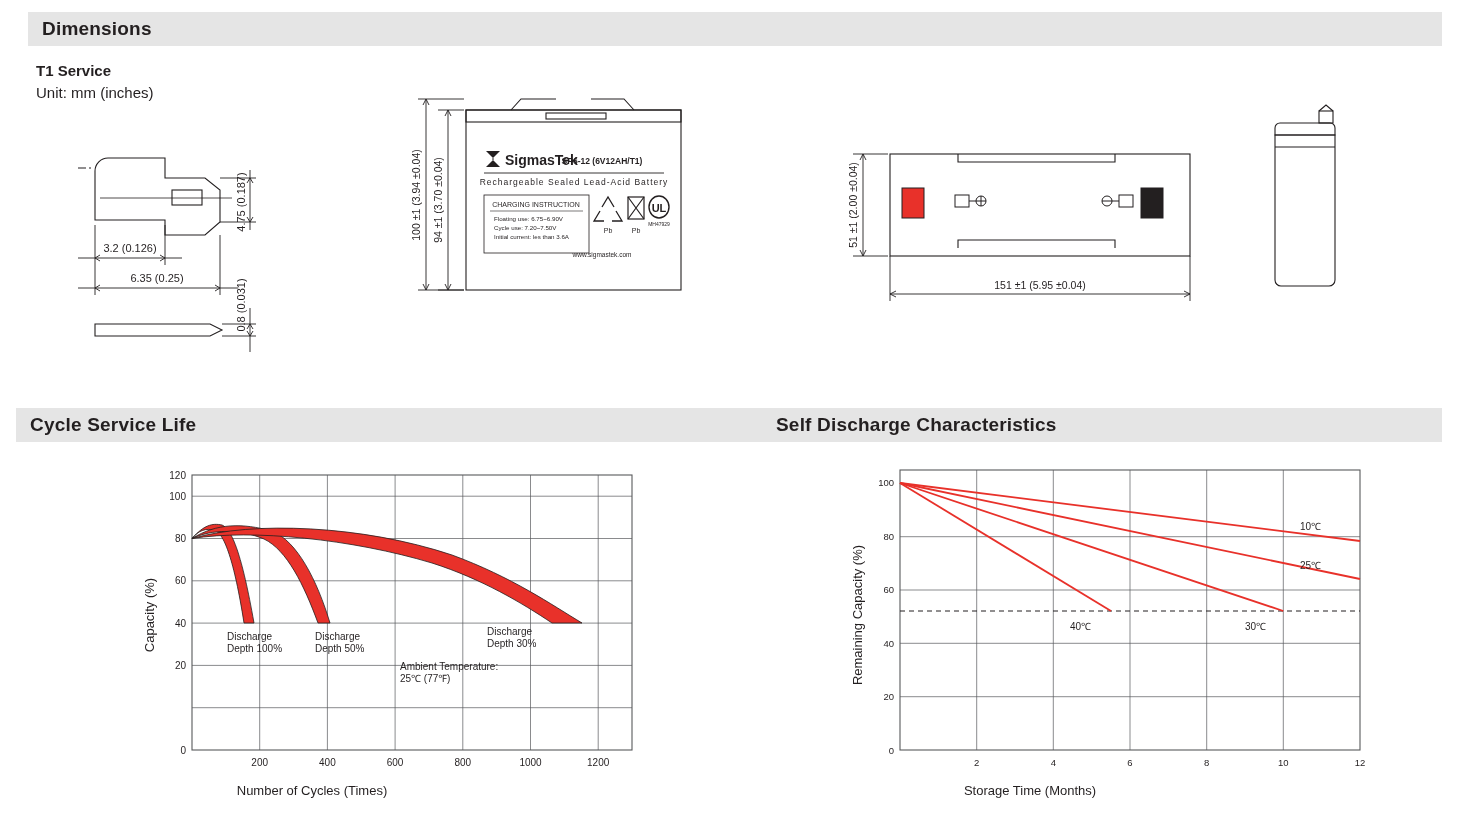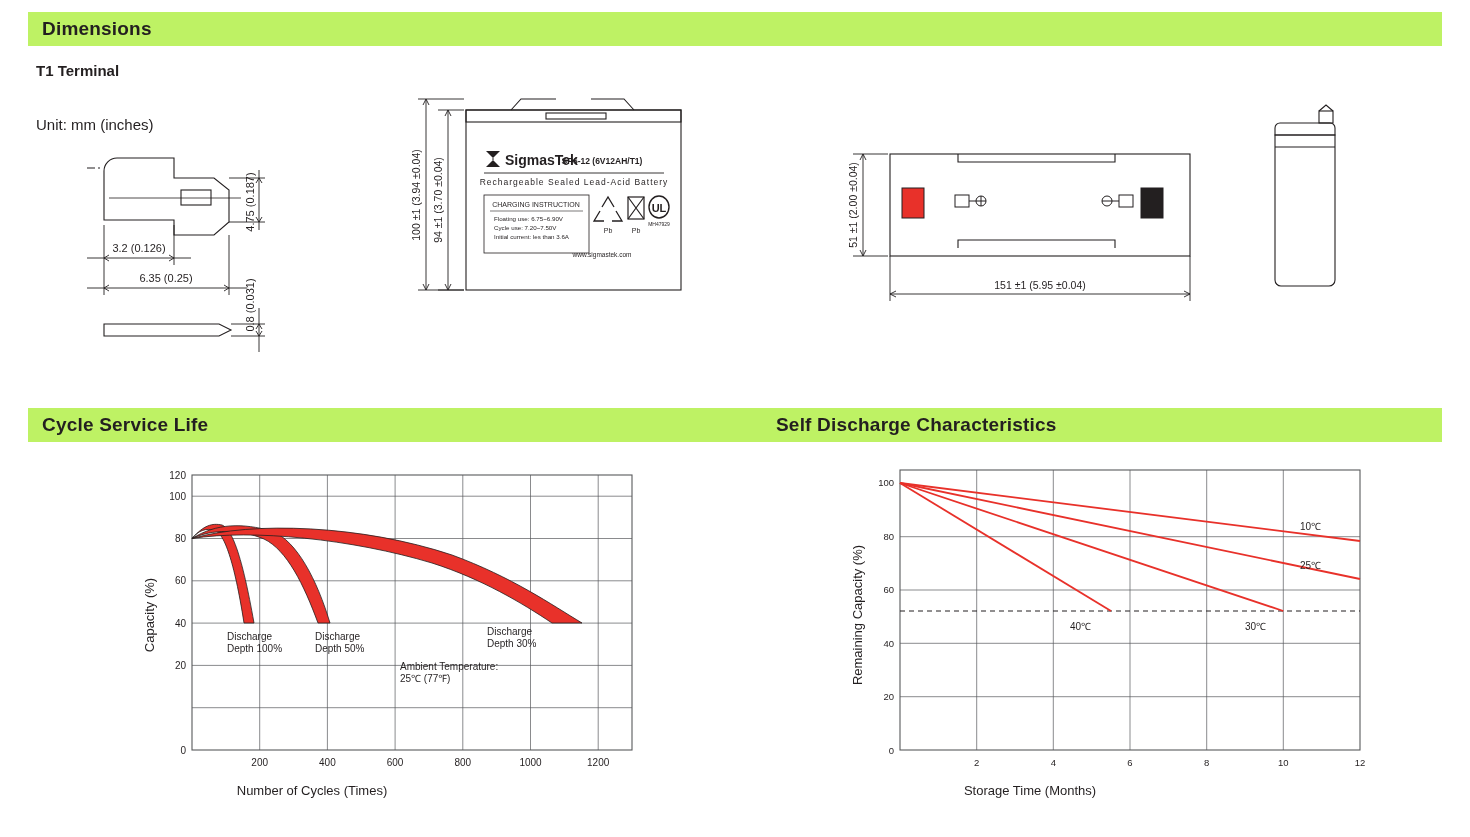--- a/index.html
+++ b/index.html
@@ -6,61 +6,61 @@
   body{
     width:1470px;height:837px;
     background:#ffffff;
     font-family:"Liberation Sans", sans-serif;
     color:#231f20;
     position:relative;
     overflow:hidden;
   }
   .section-bar{
     position:absolute;
-    background:#bef264;
+    background:#e5e5e5;
     height:34px;
     display:flex;
     align-items:center;
   }
   .section-bar .title{
     font-size:19px;
     font-weight:bold;
     color:#231f20;
     padding-left:14px;
     letter-spacing:.2px;
   }
   #dim-bar{left:28px;top:12px;width:1414px;}
-  #cycle-bar{left:28px;top:408px;width:752px;}
+  #cycle-bar{left:16px;top:408px;width:752px;}
   #self-bar{left:762px;top:408px;width:680px;}
 
   #t1-title{position:absolute;left:36px;top:62px;font-size:15px;font-weight:bold;}
-  #unit-label{position:absolute;left:36px;top:84px;font-size:15px;font-weight:normal;margin-top:32px;}
+  #unit-label{position:absolute;left:36px;top:84px;font-size:15px;font-weight:normal;}
 
   .svgwrap{position:absolute;}
 
   
   text{font-family:"Liberation Sans", sans-serif;}
 </style>
 </head>
 <body>
 
 <div class="section-bar" id="dim-bar">
   <span class="title">Dimensions</span>
 </div>
 <div class="section-bar" id="cycle-bar">
   <span class="title">Cycle Service Life</span>
 </div>
 <div class="section-bar" id="self-bar">
   <span class="title">Self Discharge Characteristics</span>
 </div>
 
-<div id="t1-title">T1 Terminal</div>
+<div id="t1-title">T1 Service</div>
 <div id="unit-label">Unit: mm (inches)</div>
 
-<div class="svgwrap" style="left:69px;top:130px;width:300px;height:230px;">
+<div class="svgwrap" style="left:60px;top:130px;width:300px;height:230px;">
 <svg width="300" height="230" viewBox="0 0 300 230">
   <g fill="none" stroke="#231f20" stroke-width="1.1">
 
     <path d="M35 50 L35 90 L105 90 L105 105 L145 105 L160 92 L160 60 L145 48 L105 48 L105 28 L48 28 A13 13 0 0 0 35 41 Z"></path>
 
     <rect x="112" y="60" width="30" height="15"></rect>
 
     <path d="M18 38 L33 38" stroke-dasharray="8,3,2,3"></path>
     <path d="M40 68 L172 68" stroke-width="0.8"></path>
   </g>

